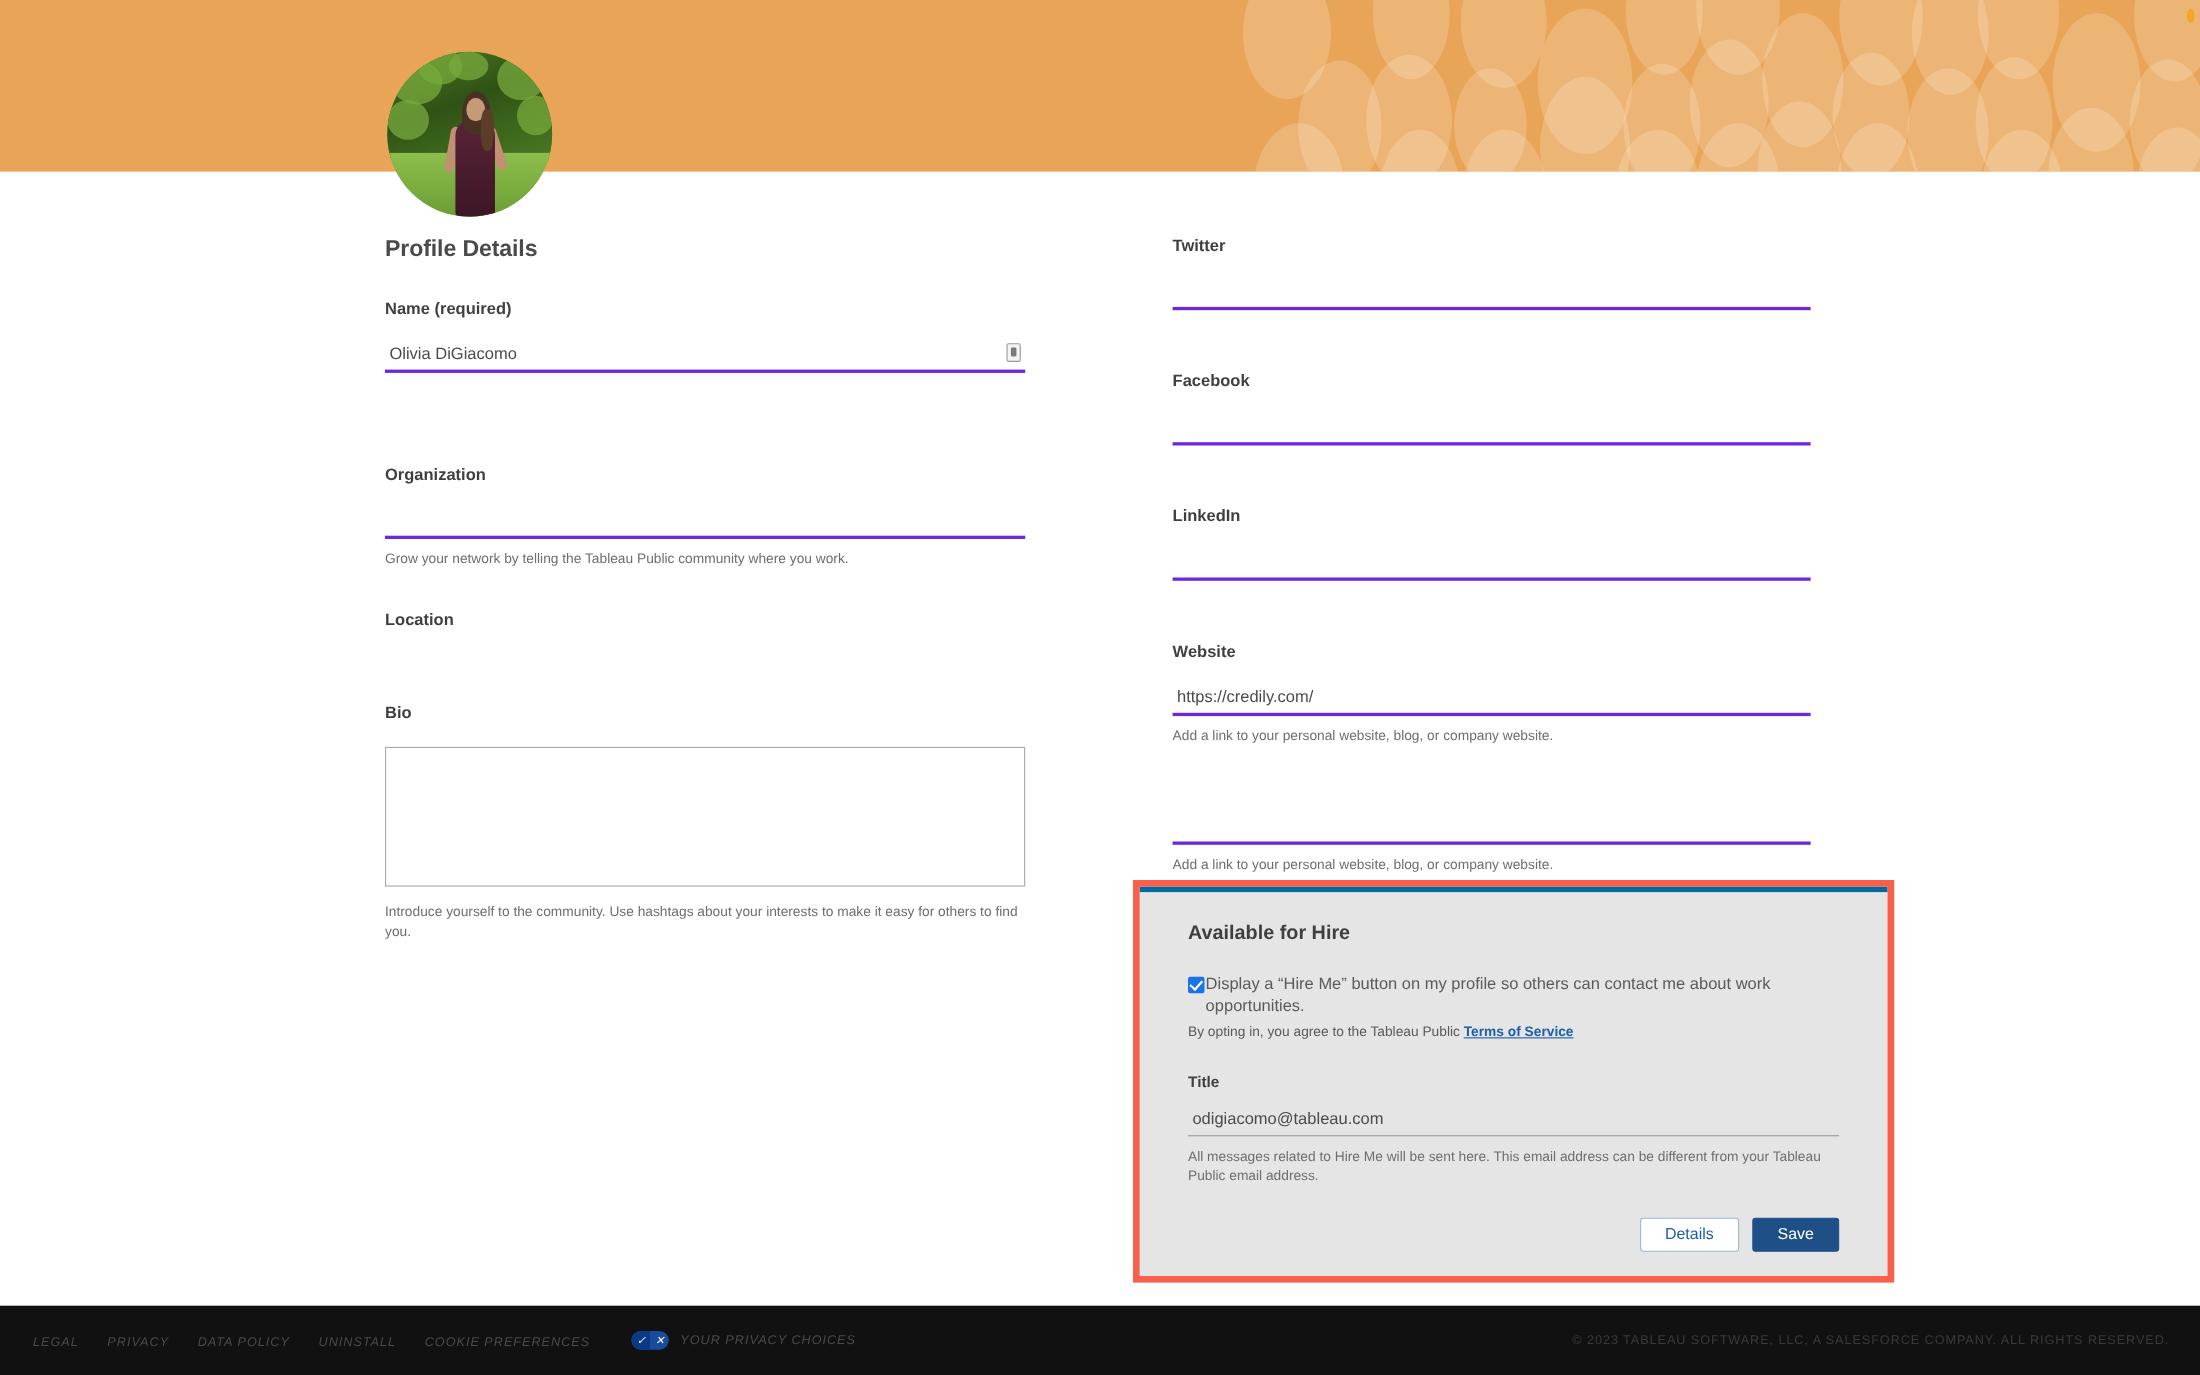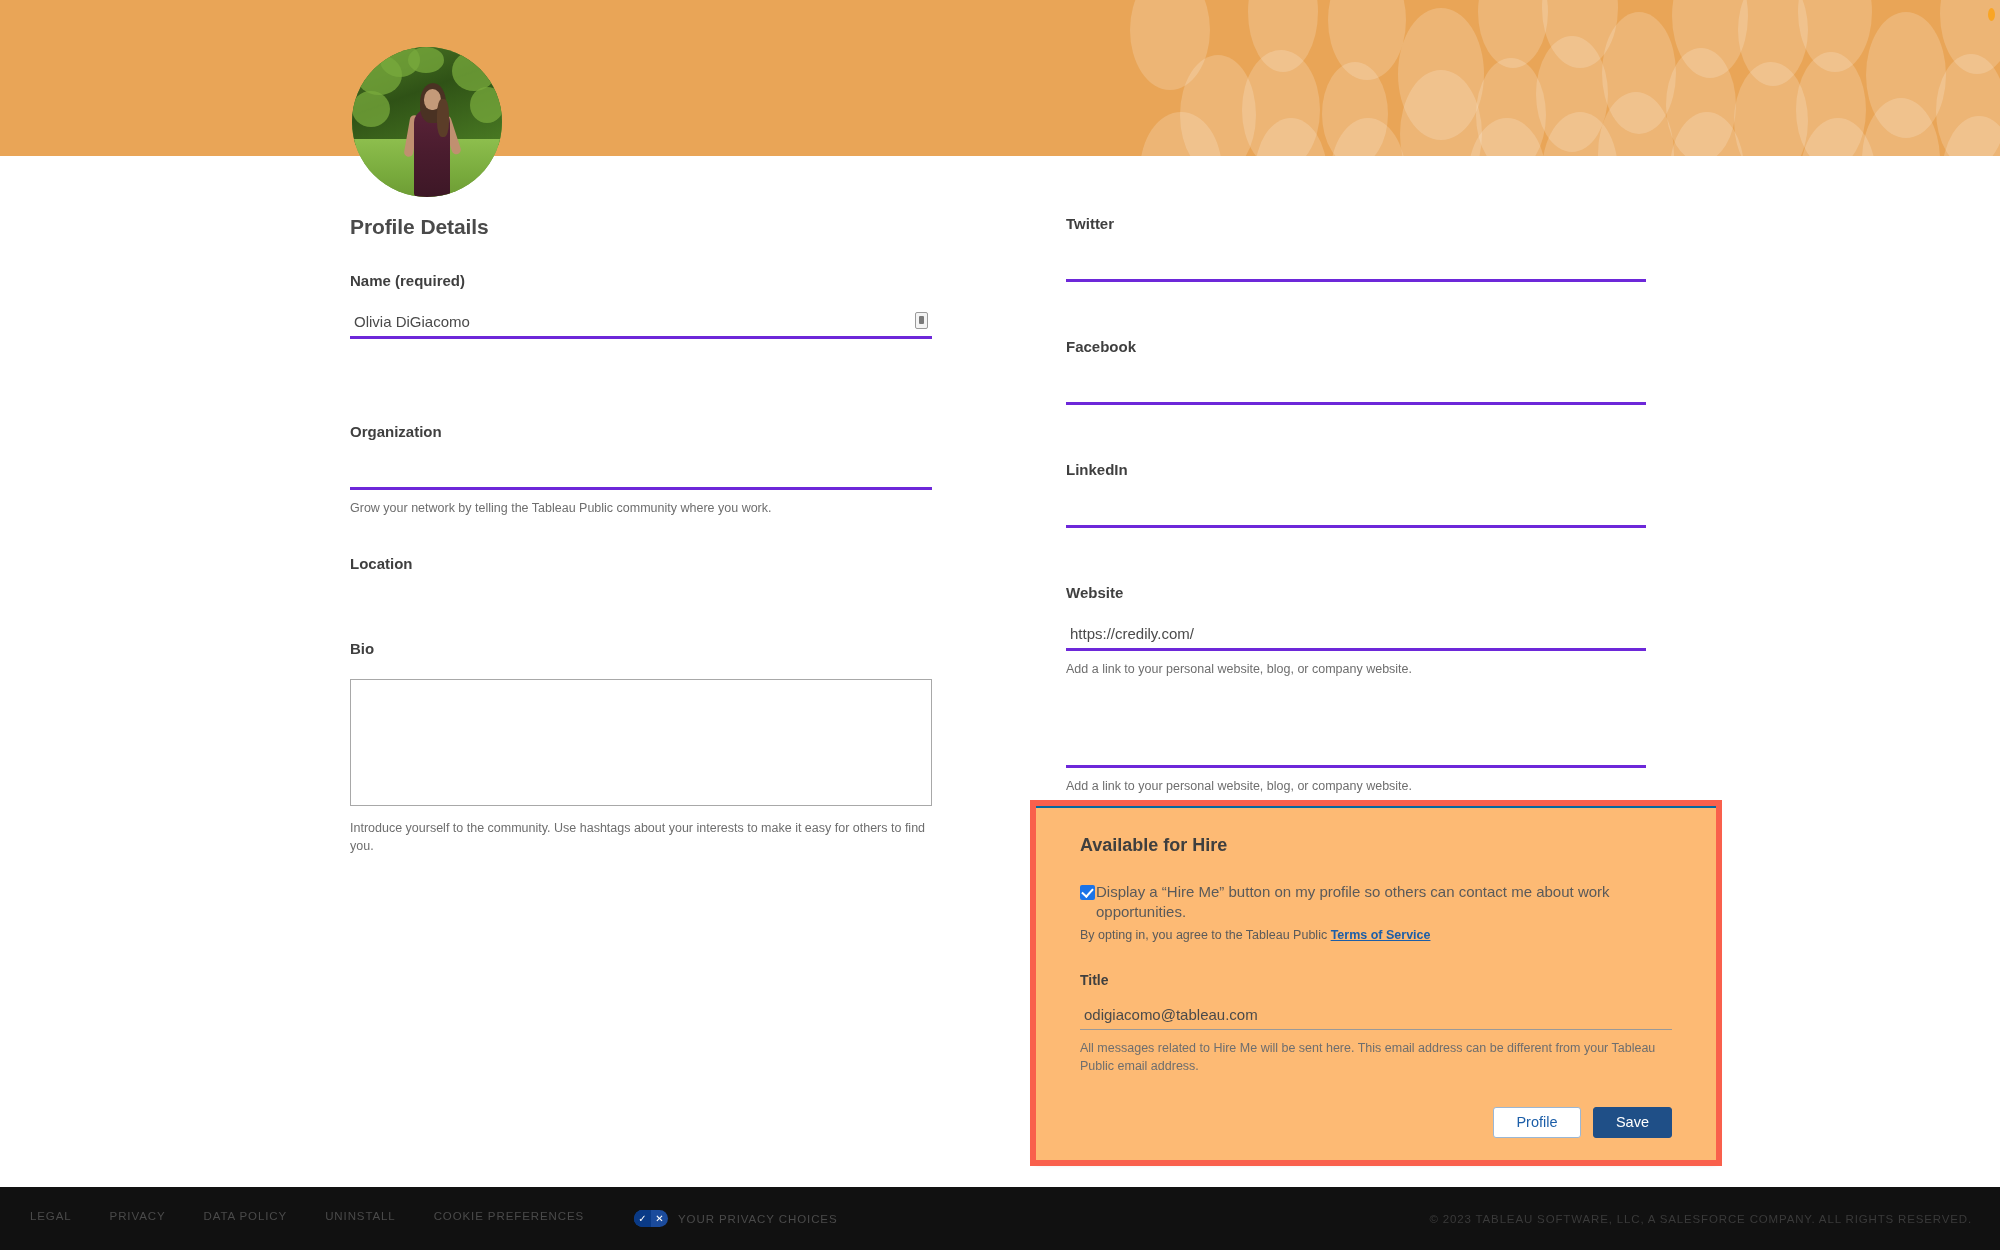--- a/index.html
+++ b/index.html
@@ -206,22 +206,22 @@
     left: 1030px; top: 800px;
     width: 692px; height: 366px;
     border: 6px solid #f9604c;
     background: transparent;
     z-index: 12;
   }
   .hire-card {
     position: absolute;
     left: 1036px; top: 806px;
     width: 680px; height: 354px;
-    background: #fdba74;
-    border-top: 2px solid #0369a1;
+    background: #e5e5e5;
+    border-top: 5px solid #0369a1;
     box-shadow: 0 3px 6px rgba(0,0,0,0.22), 0 0 0 1px rgba(0,0,0,0.05);
     z-index: 11;
     padding: 27px 44px 0 44px;
   }
   .hire-title {
     font-size: 18px;
     font-weight: bold;
     color: #3f3f3f;
     margin: 0 0 26px 0;
   }
@@ -323,23 +323,24 @@
     position: absolute;
     left: 0; bottom: 0;
     width: 2000px;
     height: 63px;
     background: #111111;
     display: flex;
     align-items: center;
   }
   .footer-links {
     display: flex;
-    align-items: flex-start;
-    gap: 38px;
+    align-items: flex-end;
+    gap: 26px;
     margin-left: 30px;
+    font-style: italic;
   }
   .footer-link {
     font-size: 11.5px;
     letter-spacing: 0.9px;
     color: #4a4a4a;
     text-transform: uppercase;
     cursor: pointer;
     white-space: nowrap;
   }
   .privacy-choice {
@@ -522,21 +523,21 @@
 
     <div class="tos-line">
       <span>By opting in, you agree to the Tableau Public </span><span class="tos-link">Terms of Service</span>
     </div>
 
     <label class="hire-email-label">Title</label>
     <input class="hire-email-input" type="text" value="odigiacomo@tableau.com" style="">
     <div class="hire-helper">All messages related to Hire Me will be sent here. This email address can be different from your Tableau Public email address.</div>
 
     <div class="btn-row">
-      <div class="btn btn-cancel">Profile</div>
+      <div class="btn btn-cancel">Details</div>
       <div class="btn btn-save">Save</div>
     </div>
   </div>
   <div class="hire-outline"></div>
 
   <div class="footer">
     <div class="footer-links">
       <span class="footer-link">LEGAL</span>
       <span class="footer-link">PRIVACY</span>
       <span class="footer-link">DATA POLICY</span>

